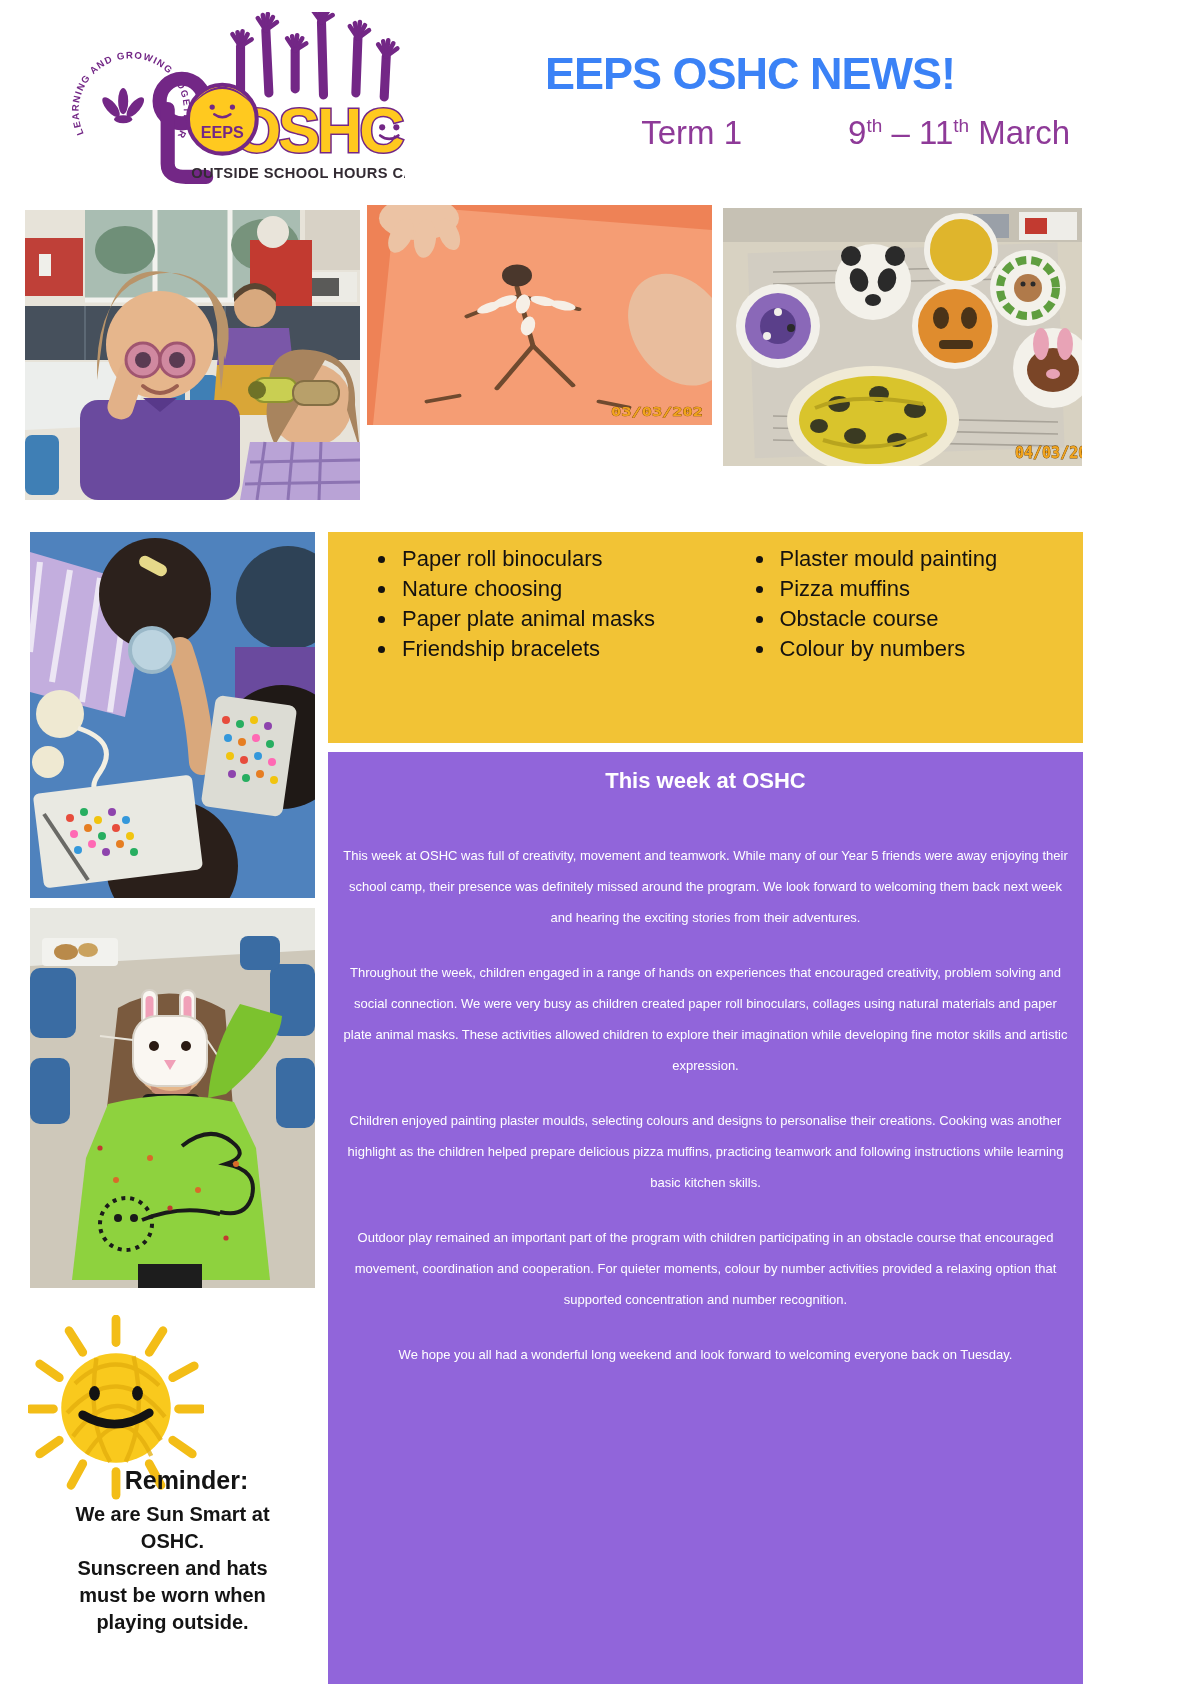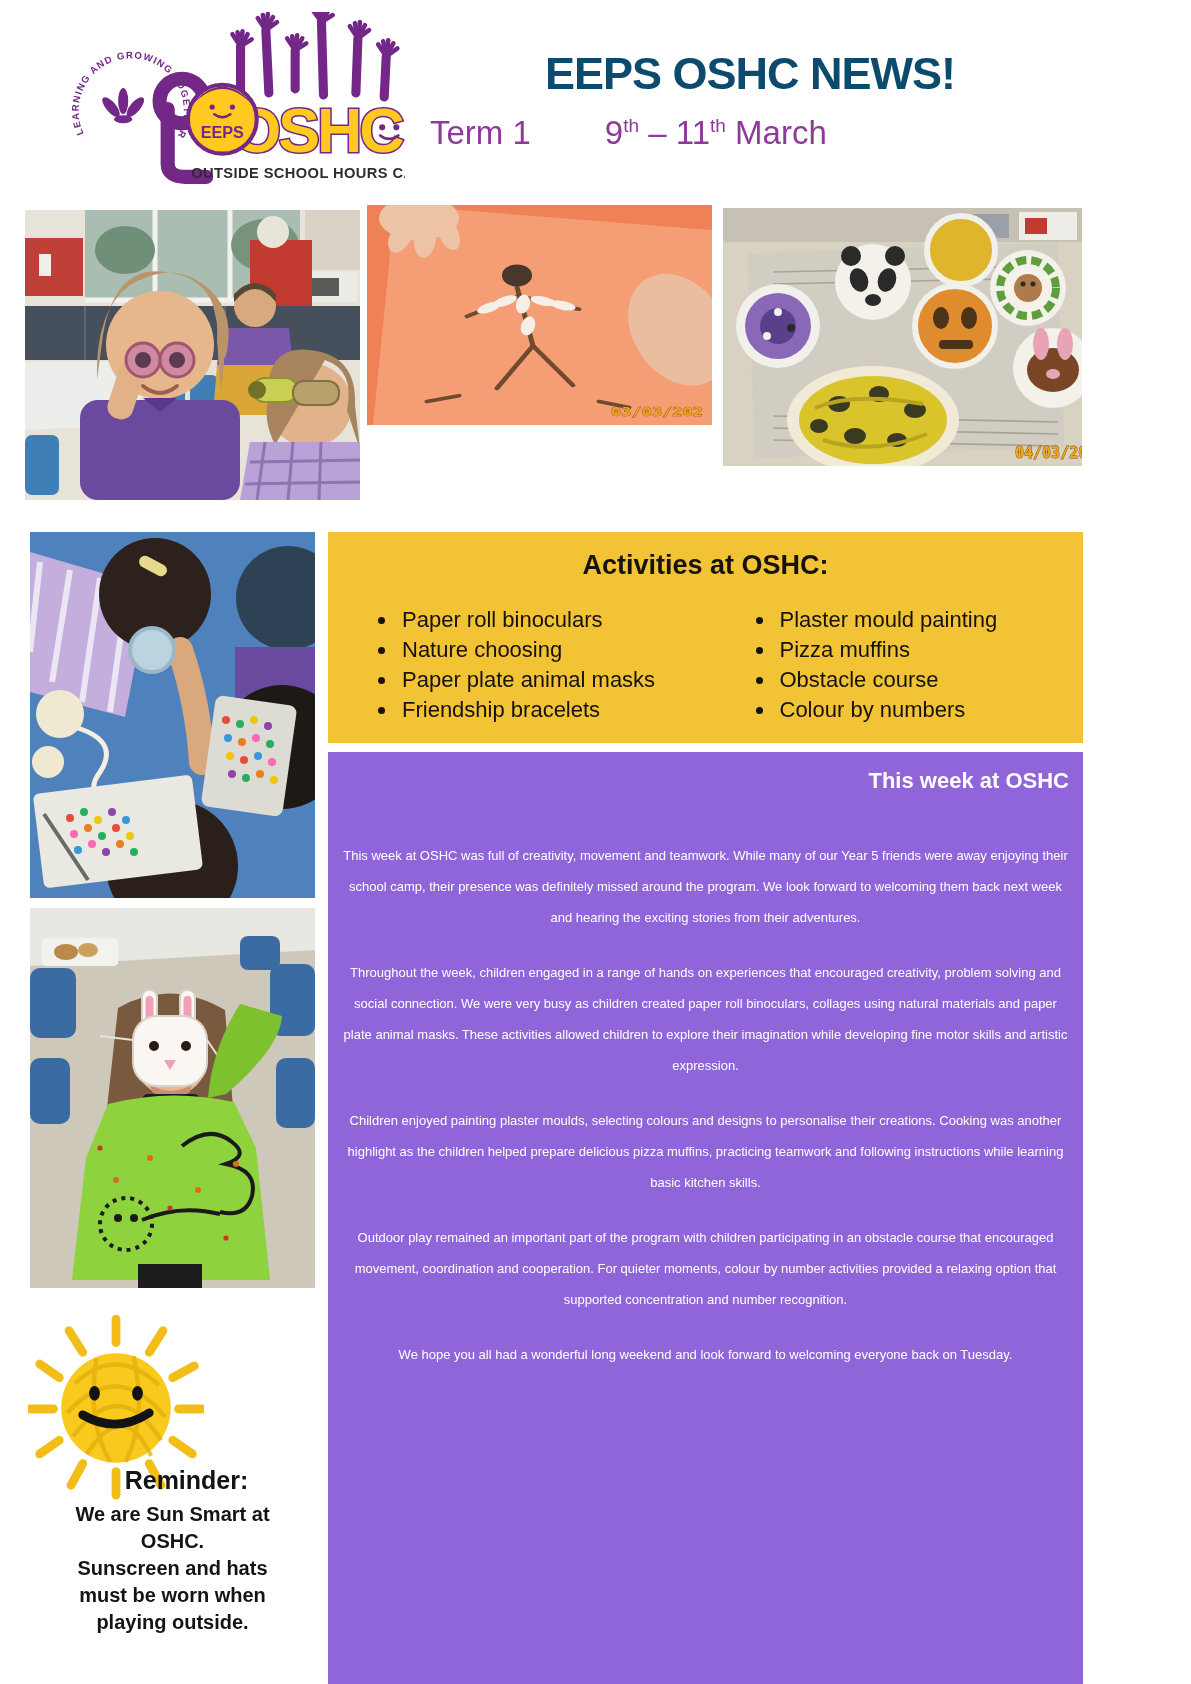--- a/index.html
+++ b/index.html
@@ -3,22 +3,22 @@
 <meta charset="utf-8">
 <style>
   html,body{margin:0;padding:0;background:#ffffff;}
   .page{position:relative;width:1191px;height:1684px;background:#ffffff;overflow:hidden;
         font-family:"Liberation Sans", sans-serif;}
   .abs{position:absolute;}
 
   
   .logo{left:70px;top:12px;width:335px;height:172px;}
   .title{left:430px;top:48px;width:640px;text-align:center;
-         font-size:45px;font-weight:800;color:#0c4a6e;letter-spacing:-1px;}
-  .subtitle{left:430px;top:114px;width:640px;display:flex;justify-content:flex-start;gap:74px;
+         font-size:45px;font-weight:800;color:#3b82f6;letter-spacing:-1px;}
+  .subtitle{left:430px;top:114px;width:640px;display:flex;justify-content:flex-end;gap:106px;
             font-size:33px;color:#8E3A98;font-weight:400;}
   .subtitle sup{font-size:19px;}
 
   
   .photo{position:absolute;overflow:hidden;background:#ddd;}
   .photo svg{display:block;width:100%;height:100%;}
   .ph1{left:25px;top:210px;width:335px;height:290px;}
   .ph2{left:367px;top:205px;width:345px;height:220px;}
   .ph3{left:723px;top:208px;width:359px;height:258px;}
   .ph4{left:30px;top:532px;width:285px;height:366px;}
@@ -28,21 +28,21 @@
   .activities{left:328px;top:532px;width:755px;height:211px;background:#F2C335;color:#151210;}
   .activities h2{margin:18px 0 12px;text-align:center;font-size:27px;font-weight:800;}
   .act-cols{display:flex;}
   .act-col{width:50%;box-sizing:border-box;}
   .act-col ul{margin:12px;padding-left:58px;font-size:22px;line-height:30px;}
   .act-col li{padding-left:4px;}
 
   
   .weekly{left:328px;top:752px;width:755px;height:932px;background:#9165DA;color:#ffffff;
           box-sizing:border-box;padding:16px 14px 10px;overflow:hidden;text-align:center;}
-  .weekly h2{margin:0 0 46px;font-size:22px;font-weight:800;text-align:right;}
+  .weekly h2{margin:0 0 46px;font-size:22px;font-weight:800;}
   .weekly p{margin:0 auto 24px;width:727px;font-size:13px;line-height:31px;font-weight:400;}
   .weekly p.tight{margin-bottom:0;}
 
   
   .sun{left:28px;top:1315px;width:176px;height:186px;}
   .reminder{left:30px;top:1466px;width:285px;text-align:center;color:#141414;}
   .reminder h3{margin:0 0 6px 28px;font-size:25px;font-weight:800;}
   .reminder p{margin:0 auto;width:214px;font-size:20px;font-weight:700;line-height:27px;}
   .reminder p + p{margin-top:0px;}
 </style>
@@ -443,21 +443,20 @@
               <circle cx="196" cy="330" r="2.6"></circle>
               <circle cx="70" cy="240" r="2.6"></circle>
             </g>
         </g>
         <rect x="108" y="356" width="64" height="24" fill="#1d1d1d"></rect>
       </g>
     </svg>
   </div>
 
   <div class="abs activities">
-    <h2>Activities at OSHC:</h2>
     <div class="act-cols">
       <div class="act-col">
         <ul>
           <li>Paper roll binoculars</li>
           <li>Nature choosing</li>
           <li>Paper plate animal masks</li>
           <li>Friendship bracelets</li>
         </ul>
       </div>
       <div class="act-col">

